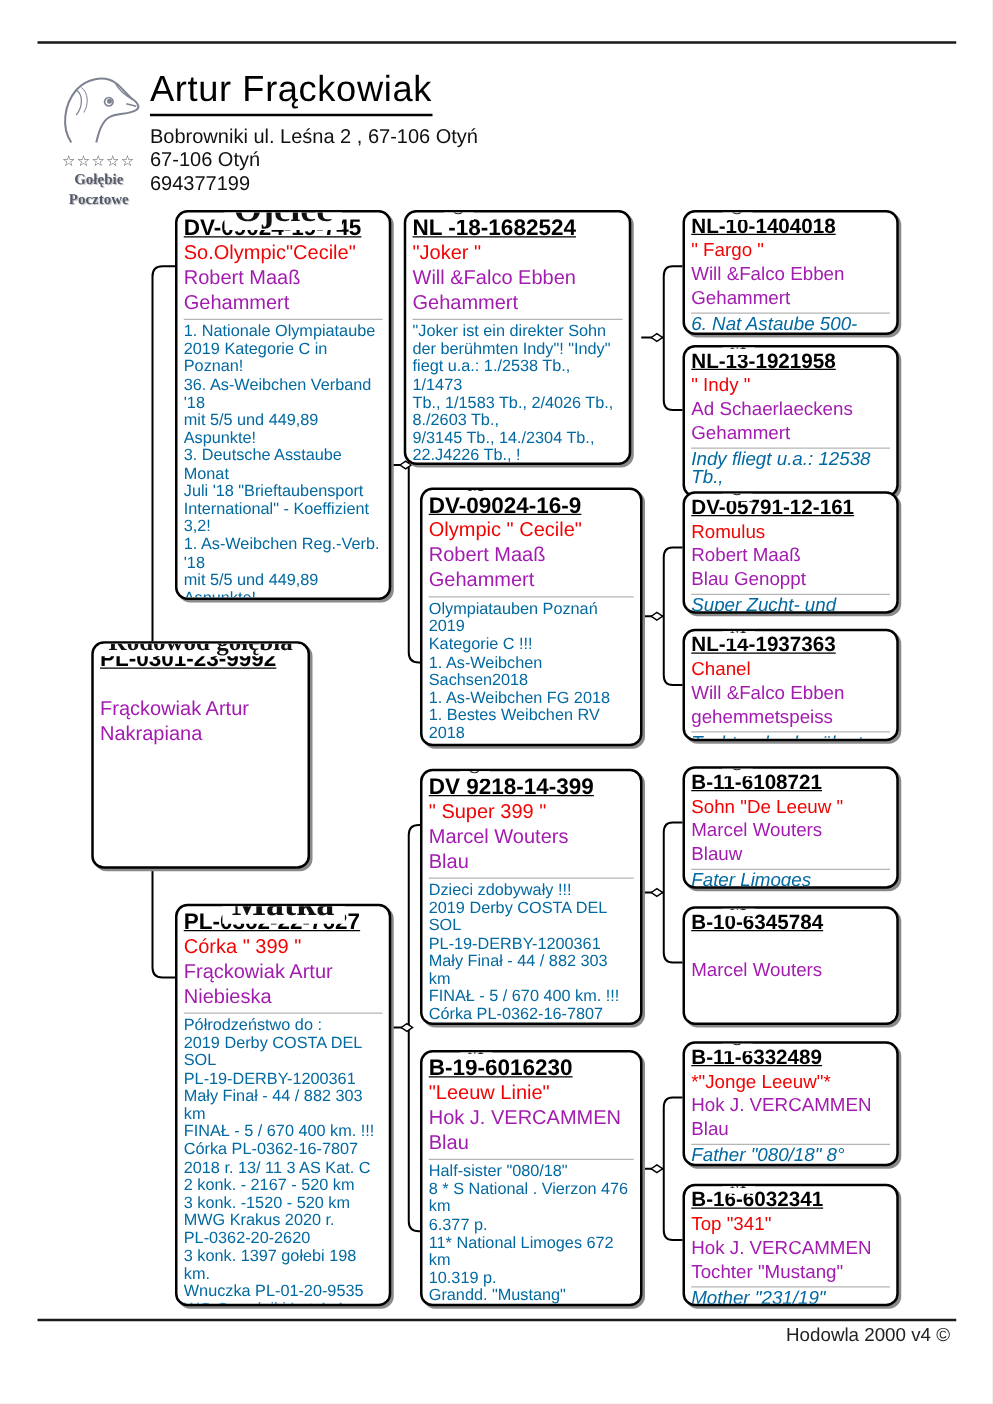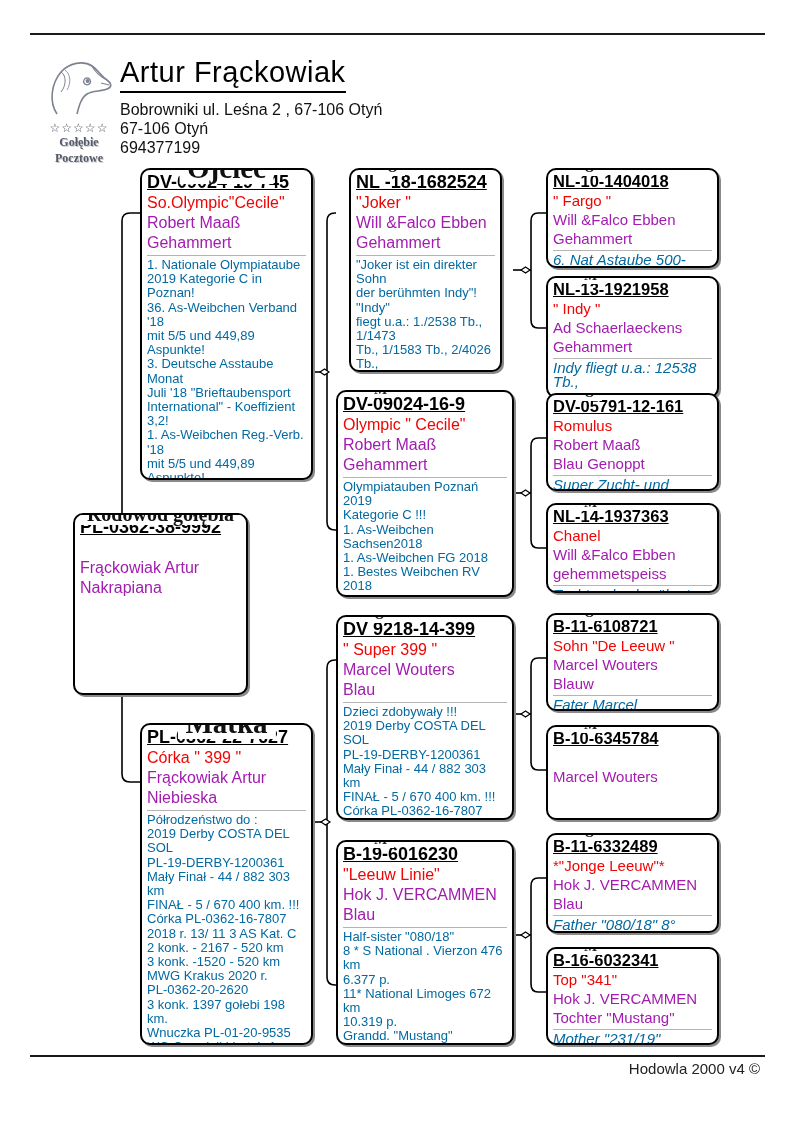--- a/index.html
+++ b/index.html
@@ -122,21 +122,21 @@
 mit 10 Preisen und 947,16 AP!
 1. As-Weibchen FG 2018
 mit 12 Pr. und 1091,83 AP!
 1. Bestes Weibchen RV 2018
 mit 12 Pr. und 1069,70 AP!
 Fliegt 2018 insgesamt 12/12</div>
   </div>
 
   <div class="box" style="left:73px;top:513px;width:175px;height:182px">
     <span class="box-title small">Rodowód gołębia</span>
-    <div class="ring">PL-0362-38-9992</div>
+    <div class="ring">PL-0301-23-9992</div>
     <div class="hdr"></div>
     <div class="hdr blue">Frąckowiak Artur</div>
     <div class="hdr blue">Nakrapiana</div>
   </div>
 
   <div class="box" style="left:140px;top:723px;width:173px;height:322px">
     <span class="box-title">Matka</span>
     <div class="ring">PL-0362-22-7627</div>
     <div class="hdr name">Córka " 399 "</div>
     <div class="hdr blue">Frąckowiak Artur</div>
@@ -152,21 +152,21 @@
 3 konk. -1520 - 520 km
 MWG Krakus 2020 r.
 PL-0362-20-2620
 3 konk. 1397 gołebi 198 km.
 Wnuczka PL-01-20-9535
  WG Ogrodniki Lot 4- 1 konk.!
 Toruszewski Robert 2020 r.
 Wnuk PL-0134-21-6563</div>
   </div>
 
-  <div class="box" style="left:349px;top:168px;width:153px;height:204px">
+  <div class="box" style="left:323px;top:168px;width:182px;height:204px">
     <span class="sex-label">O</span>
     <div class="ring">NL -18-1682524</div>
     <div class="hdr name">"Joker "</div>
     <div class="hdr blue">Will &amp;Falco Ebben</div>
     <div class="hdr blue">Gehammert</div>
     <div class="note">"Joker ist ein direkter Sohn
 der berühmten Indy"! "Indy"
 fiegt u.a.: 1./2538 Tb., 1/1473
 Tb., 1/1583 Tb., 2/4026 Tb.,
 8./2603 Tb.,
@@ -260,21 +260,21 @@
     <div class="hdr blue">gehemmetspeiss</div>
     <div class="note">Tochter des berühmten</div>
   </div>
 
   <div class="box sm" style="left:546px;top:613px;width:173px;height:98px">
     <span class="sex-label">O</span>
     <div class="ring">B-11-6108721</div>
     <div class="hdr name">Sohn "De Leeuw "</div>
     <div class="hdr blue">Marcel Wouters</div>
     <div class="hdr blue">Blauw</div>
-    <div class="note">Fater Marcel</div>
+    <div class="note">Fater Limoges</div>
   </div>
 
   <div class="box sm" style="left:546px;top:725px;width:173px;height:95px">
     <span class="sex-label">M</span>
     <div class="ring">B-10-6345784</div>
     <div class="hdr name"></div>
     <div class="hdr blue">Marcel Wouters</div>
   </div>
 
   <div class="box sm" style="left:546px;top:833px;width:173px;height:100px">

